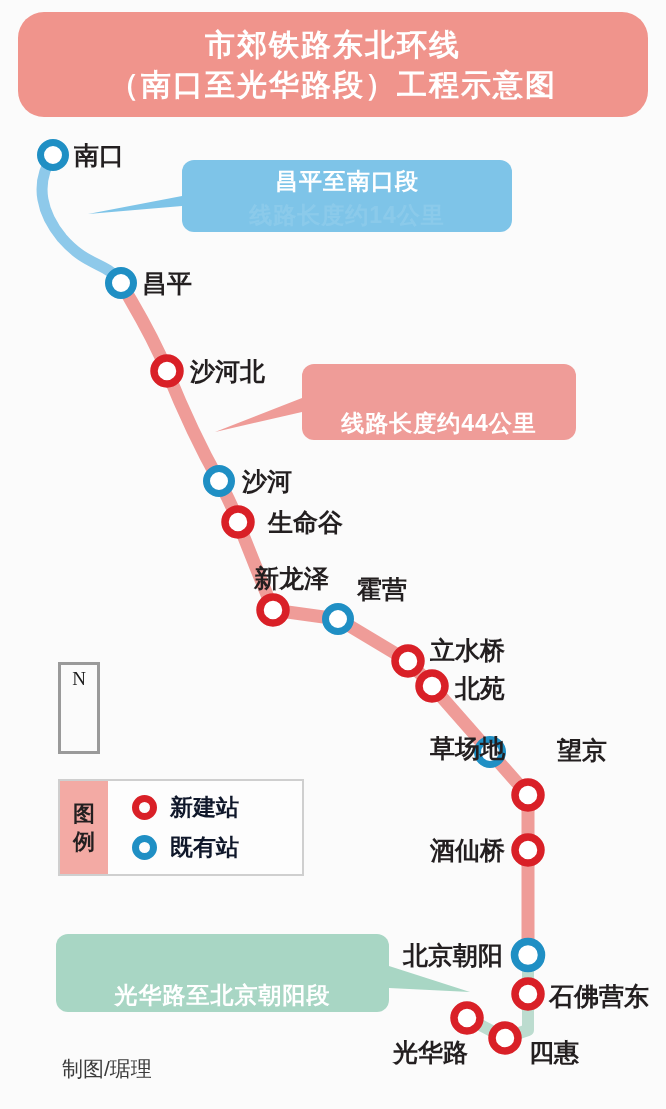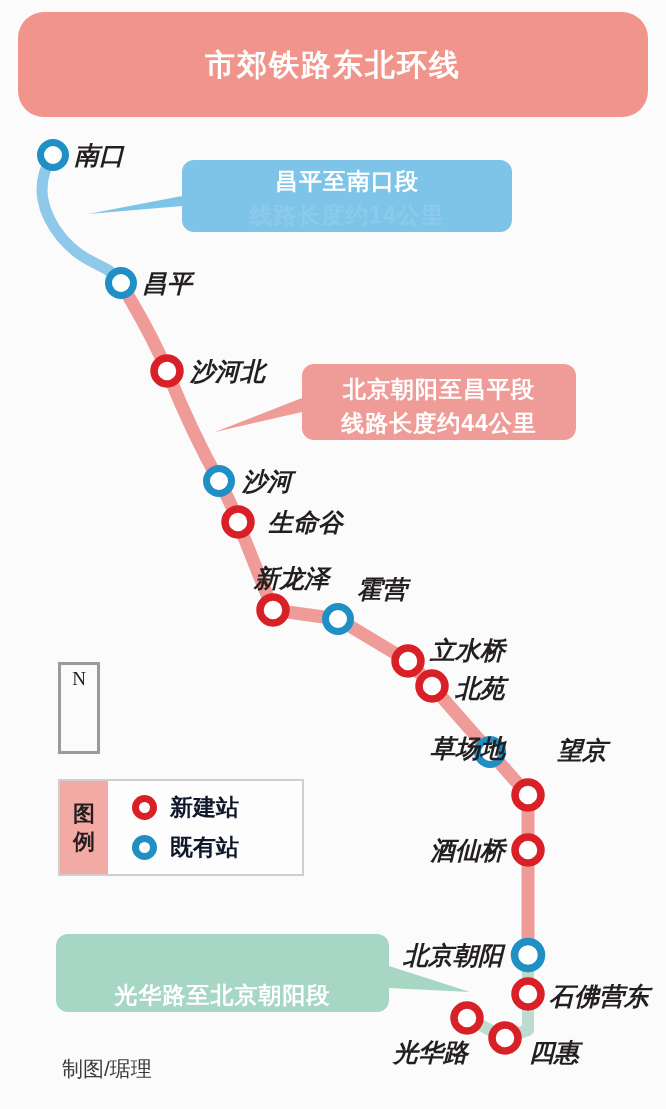--- a/index.html
+++ b/index.html
@@ -52,21 +52,20 @@
   }
 
   
   .st-label {
     position: absolute;
     font-size: 25px;
     font-weight: bold;
     color: #231f20;
     white-space: nowrap;
     line-height: 1;
-    font-style: italic;
   }
   .st-label.right { transform: translate(0, -50%); }
   .st-label.left  { transform: translate(-100%, -50%); }
 
   
   .callout {
     position: absolute;
     border-radius: 12px;
     display: flex;
     flex-direction: column;
@@ -195,20 +194,21 @@
     white-space: nowrap;
   }
 </style>
 </head>
 <body>
 
 <div id="page">
 
   <div class="title-banner">
     <div class="title-line">市郊铁路东北环线</div>
+    <div class="title-line">（南口至光华路段）工程示意图</div>
   </div>
 
   <svg id="map-svg" viewBox="0 0 666 1109">
 
     <path d="M 53,155 C 33,185 43,215 62,238 C 88,268 108,262 121,283" stroke="#8ec9ea" stroke-width="11" fill="none" stroke-linecap="round"></path>
 
     <path d="M 121,283
              C 133,305 150,330 167,371
              C 182,408 196,440 219,481
              C 228,498 232,505 238,522
@@ -266,21 +266,20 @@
   <div class="st-label right" style="left:549px; top:996px;">石佛营东</div>
   <div class="st-label right" style="left:393px; top:1052px;">光华路</div>
   <div class="st-label right" style="left:529px; top:1052px;">四惠</div>
 
   <div class="callout callout-blue">
     <div class="c-line">昌平至南口段</div>
     <div class="c-line faded">线路长度约14公里</div>
   </div>
 
   <div class="callout callout-pink">
-    <div class="c-line">北京朝阳至昌平段</div>
     <div class="c-line">线路长度约44公里</div>
   </div>
 
   <div class="callout callout-green">
     <div class="c-line">光华路至北京朝阳段</div>
   </div>
 
   <div class="compass">
     <div class="compass-n">N</div>
   </div>

